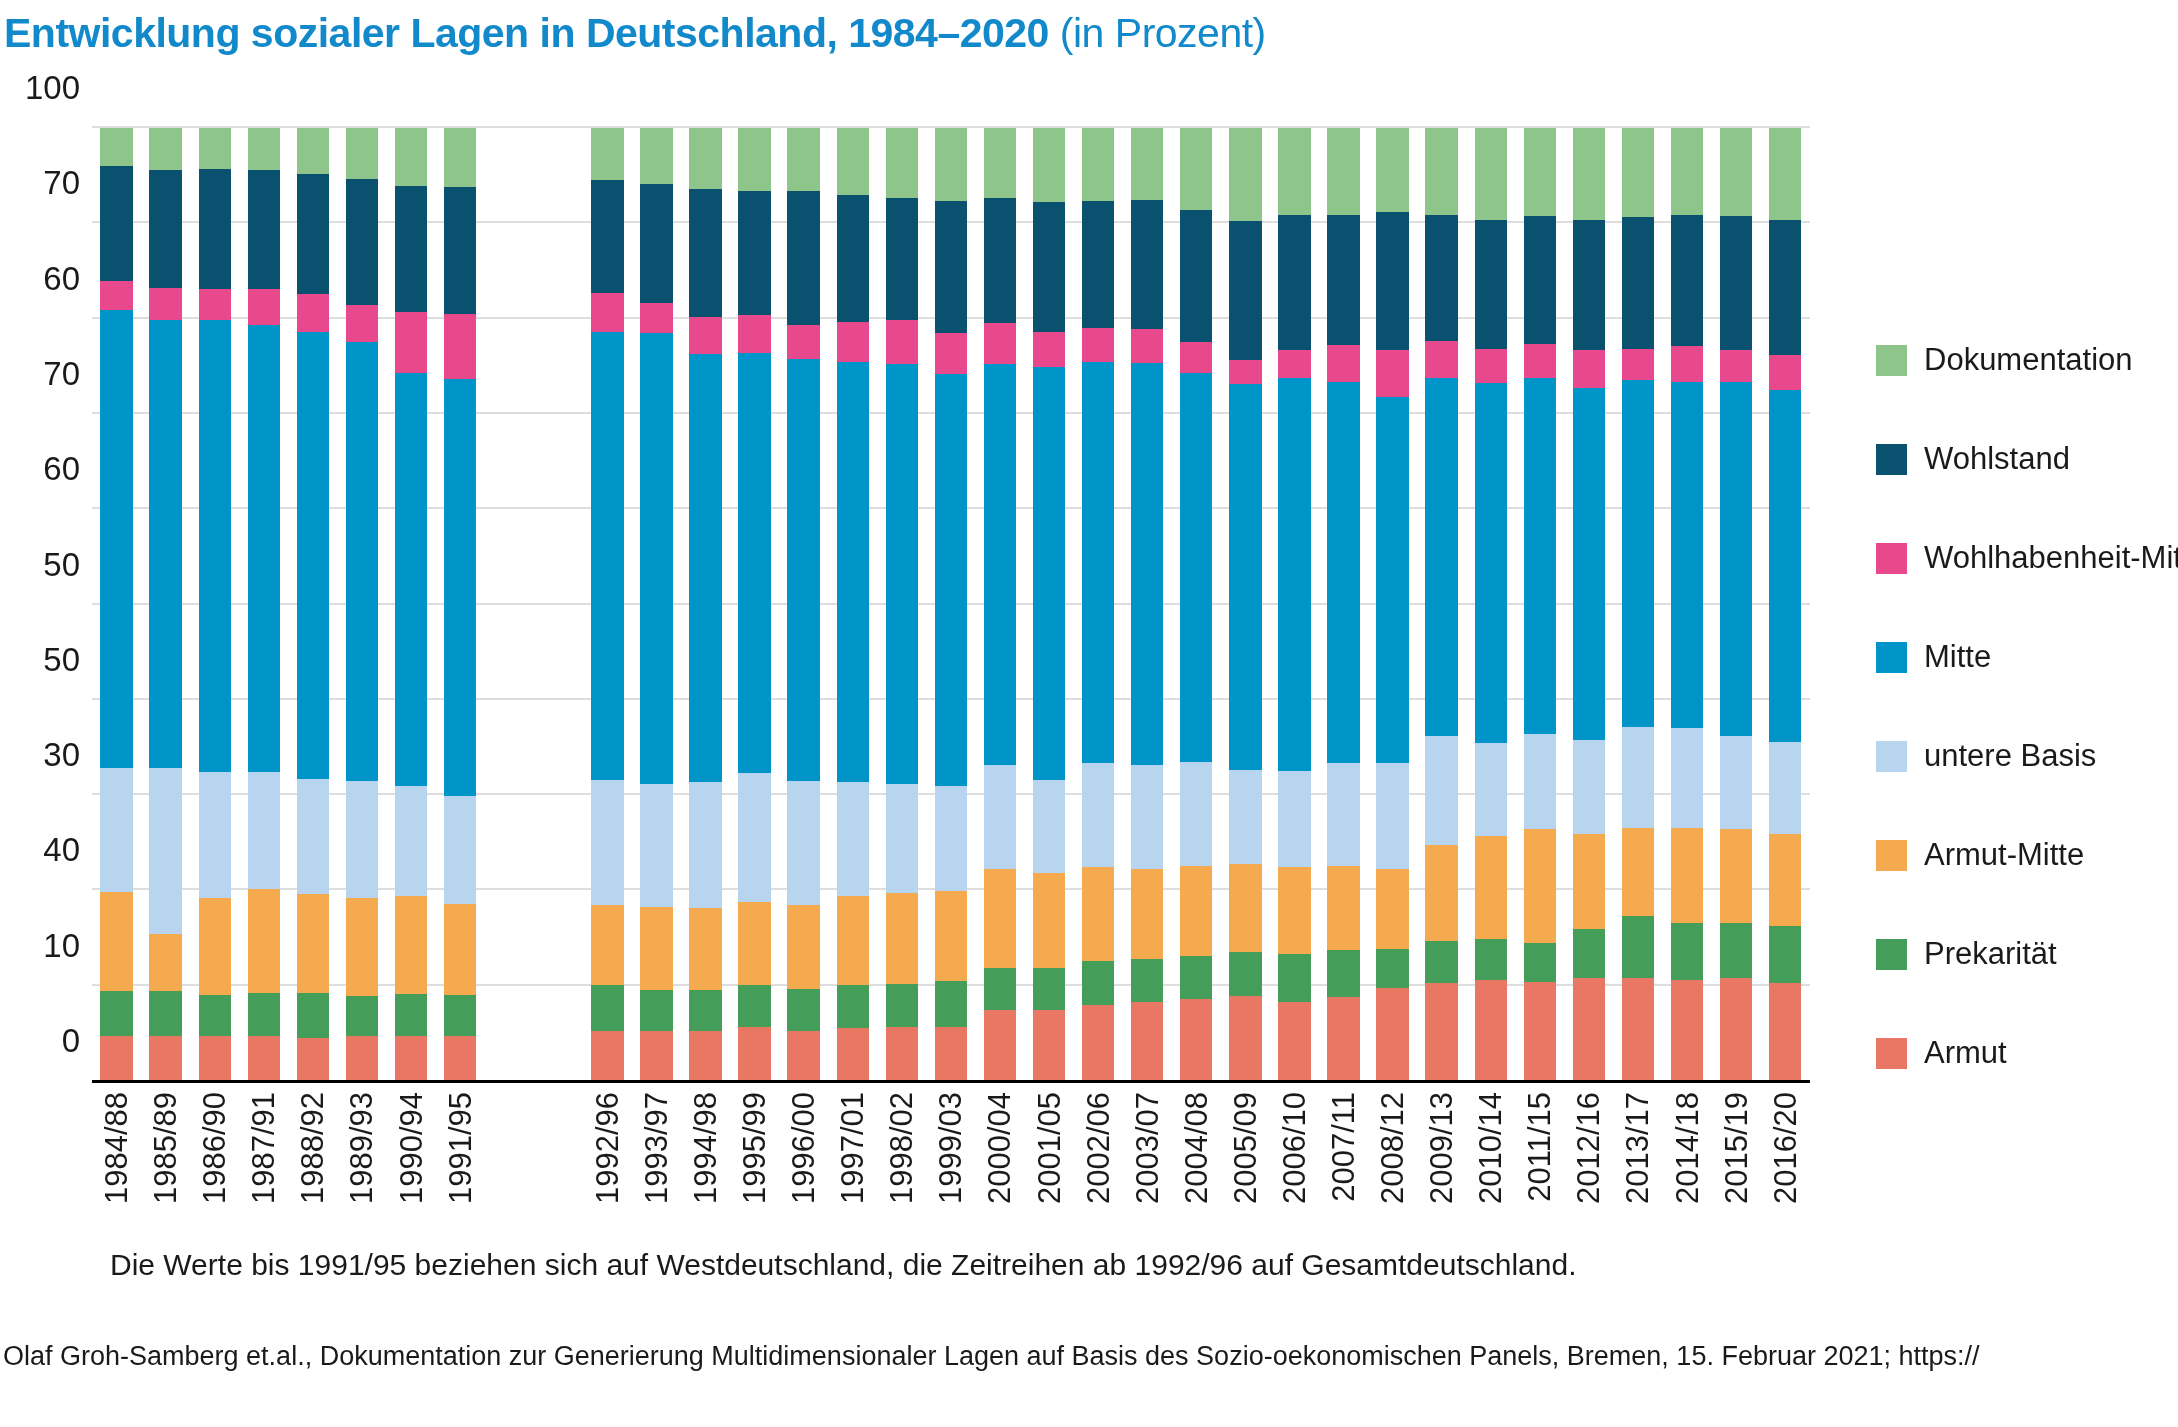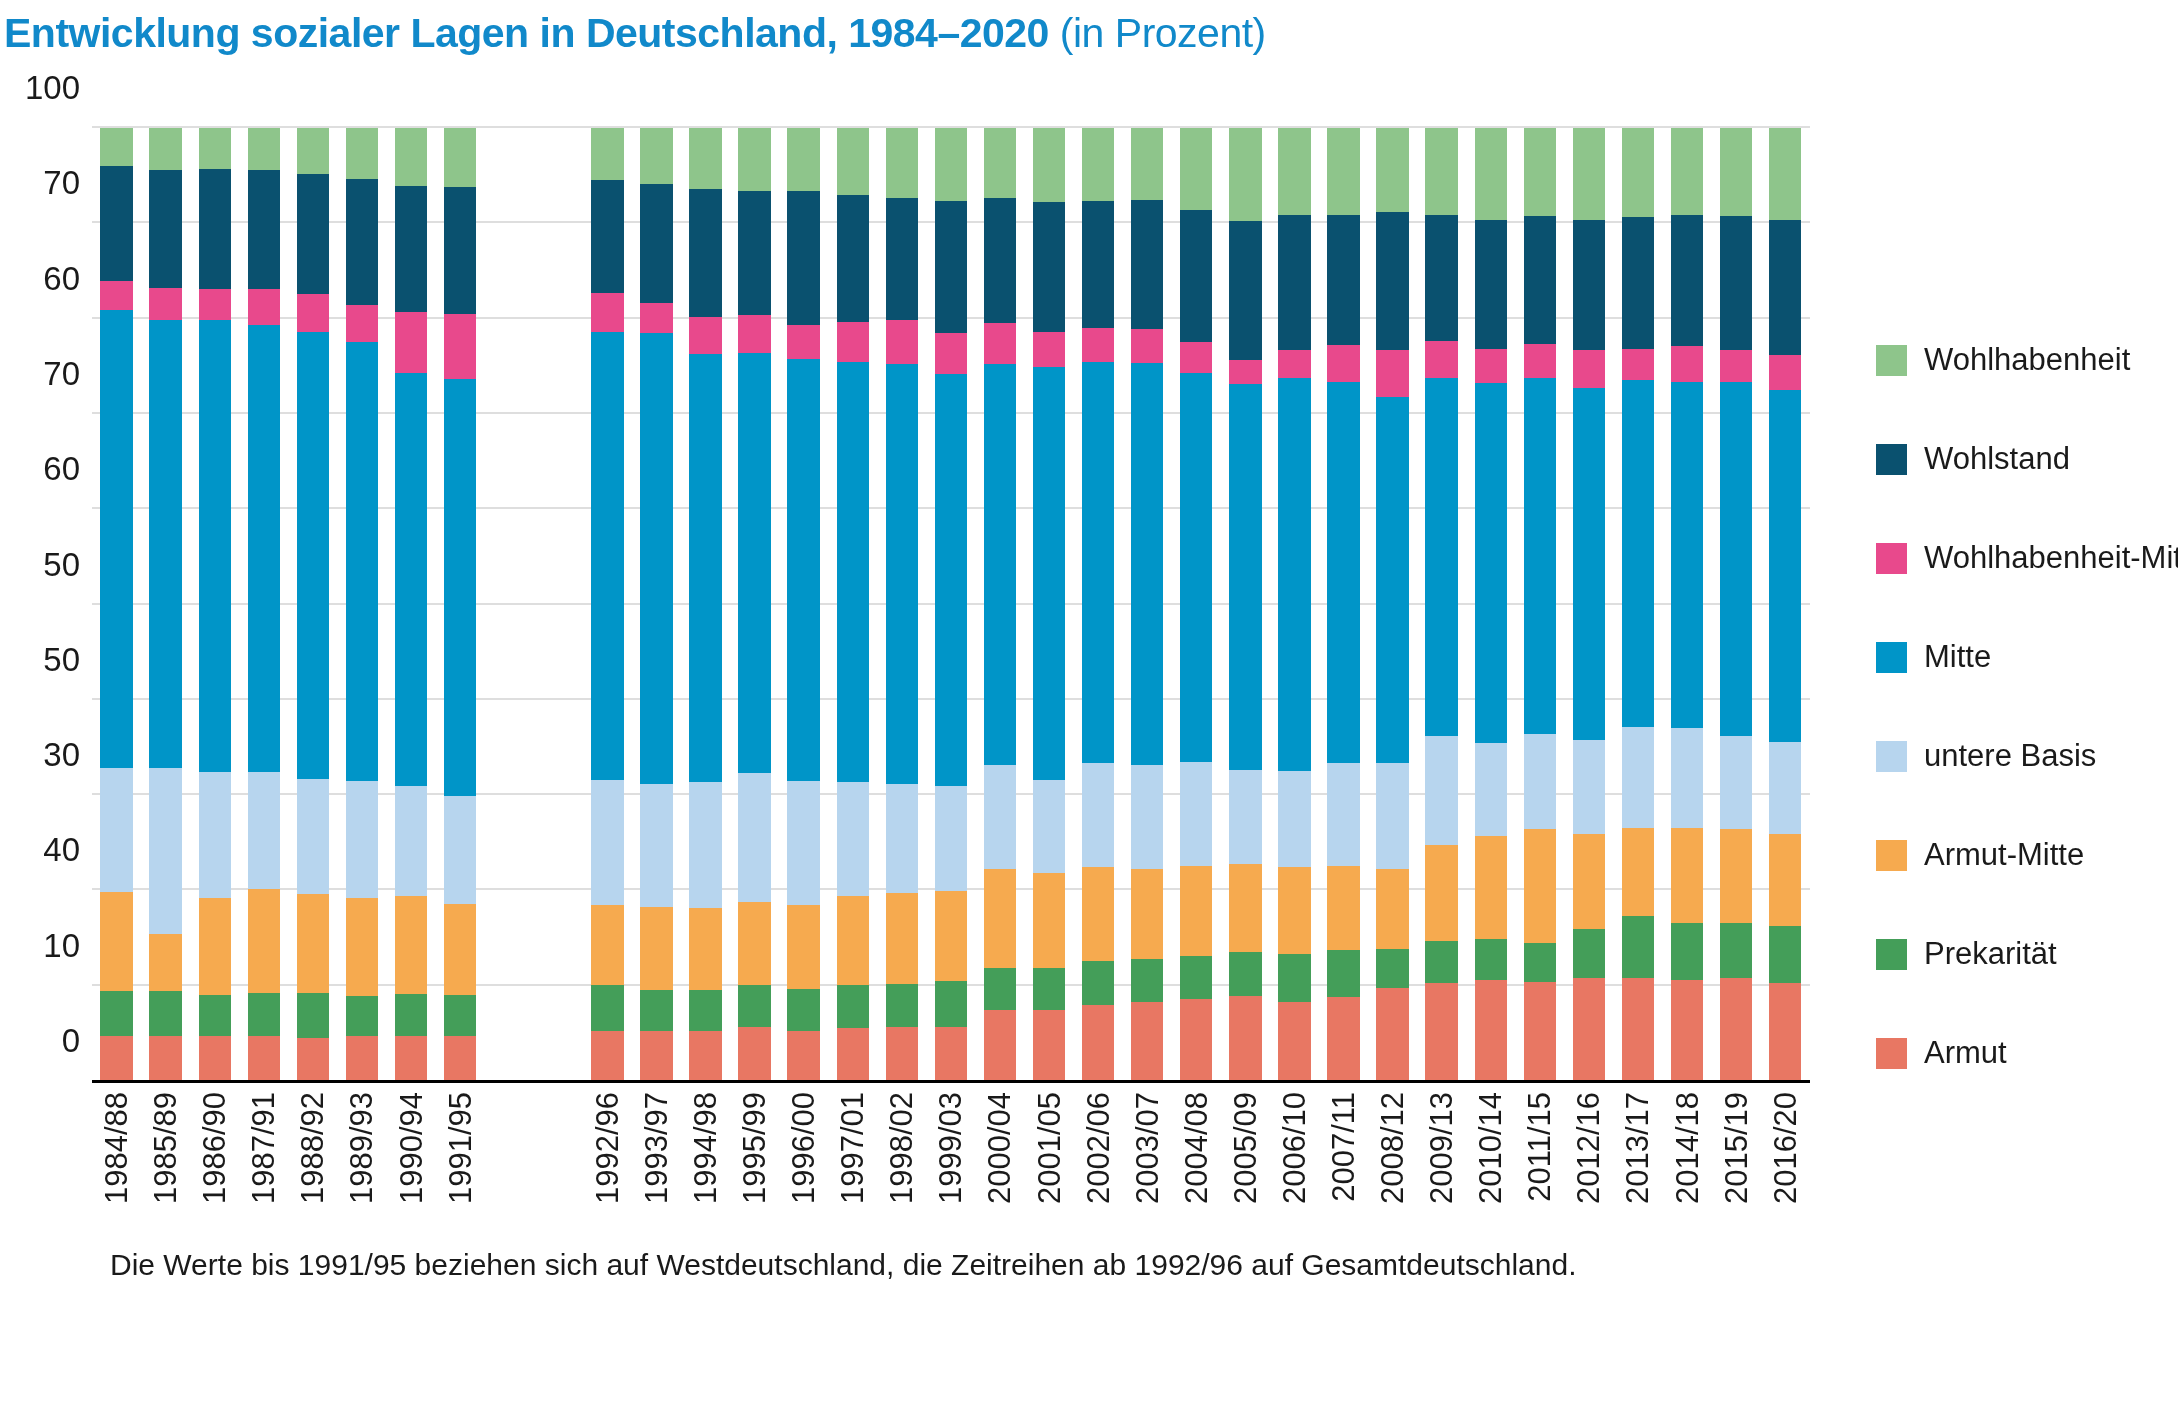--- a/index.html
+++ b/index.html
@@ -609,21 +609,21 @@
       <div class="xlabel">2015/19</div>
     </div>
     <div class="xslot">
       <div class="xlabel">2016/20</div>
     </div>
   </div>
 
 <div class="legend">
     <div class="legend-item">
       <span class="legend-swatch" style="background: rgb(142, 197, 139);"></span>
-      <span class="legend-label">Wohlhabenheit</span>
+      <span class="legend-label">Dokumentation</span>
     </div>
     <div class="legend-item">
       <span class="legend-swatch" style="background: rgb(10, 81, 111);"></span>
       <span class="legend-label">Wohlstand</span>
     </div>
     <div class="legend-item">
       <span class="legend-swatch" style="background: rgb(232, 73, 140);"></span>
       <span class="legend-label">Wohlhabenheit-Mitte</span>
     </div>
     <div class="legend-item">
@@ -644,13 +644,14 @@
     </div>
     <div class="legend-item">
       <span class="legend-swatch" style="background: rgb(232, 119, 99);"></span>
       <span class="legend-label">Armut</span>
     </div>
   </div>
 
 <div class="footnote">Die Werte bis 1991/95 beziehen sich auf Westdeutschland, die Zeitreihen ab 1992/96 auf Gesamtdeutschland.</div>
 
 <div class="source">
+  <div>Olaf Groh-Samberg et.al., Dokumentation zur Generierung Multidimensionaler Lagen auf Basis des Sozio-oekonomischen Panels, Bremen, 15. Februar 2021; https://</div>
 </div>
 
 </body></html>

